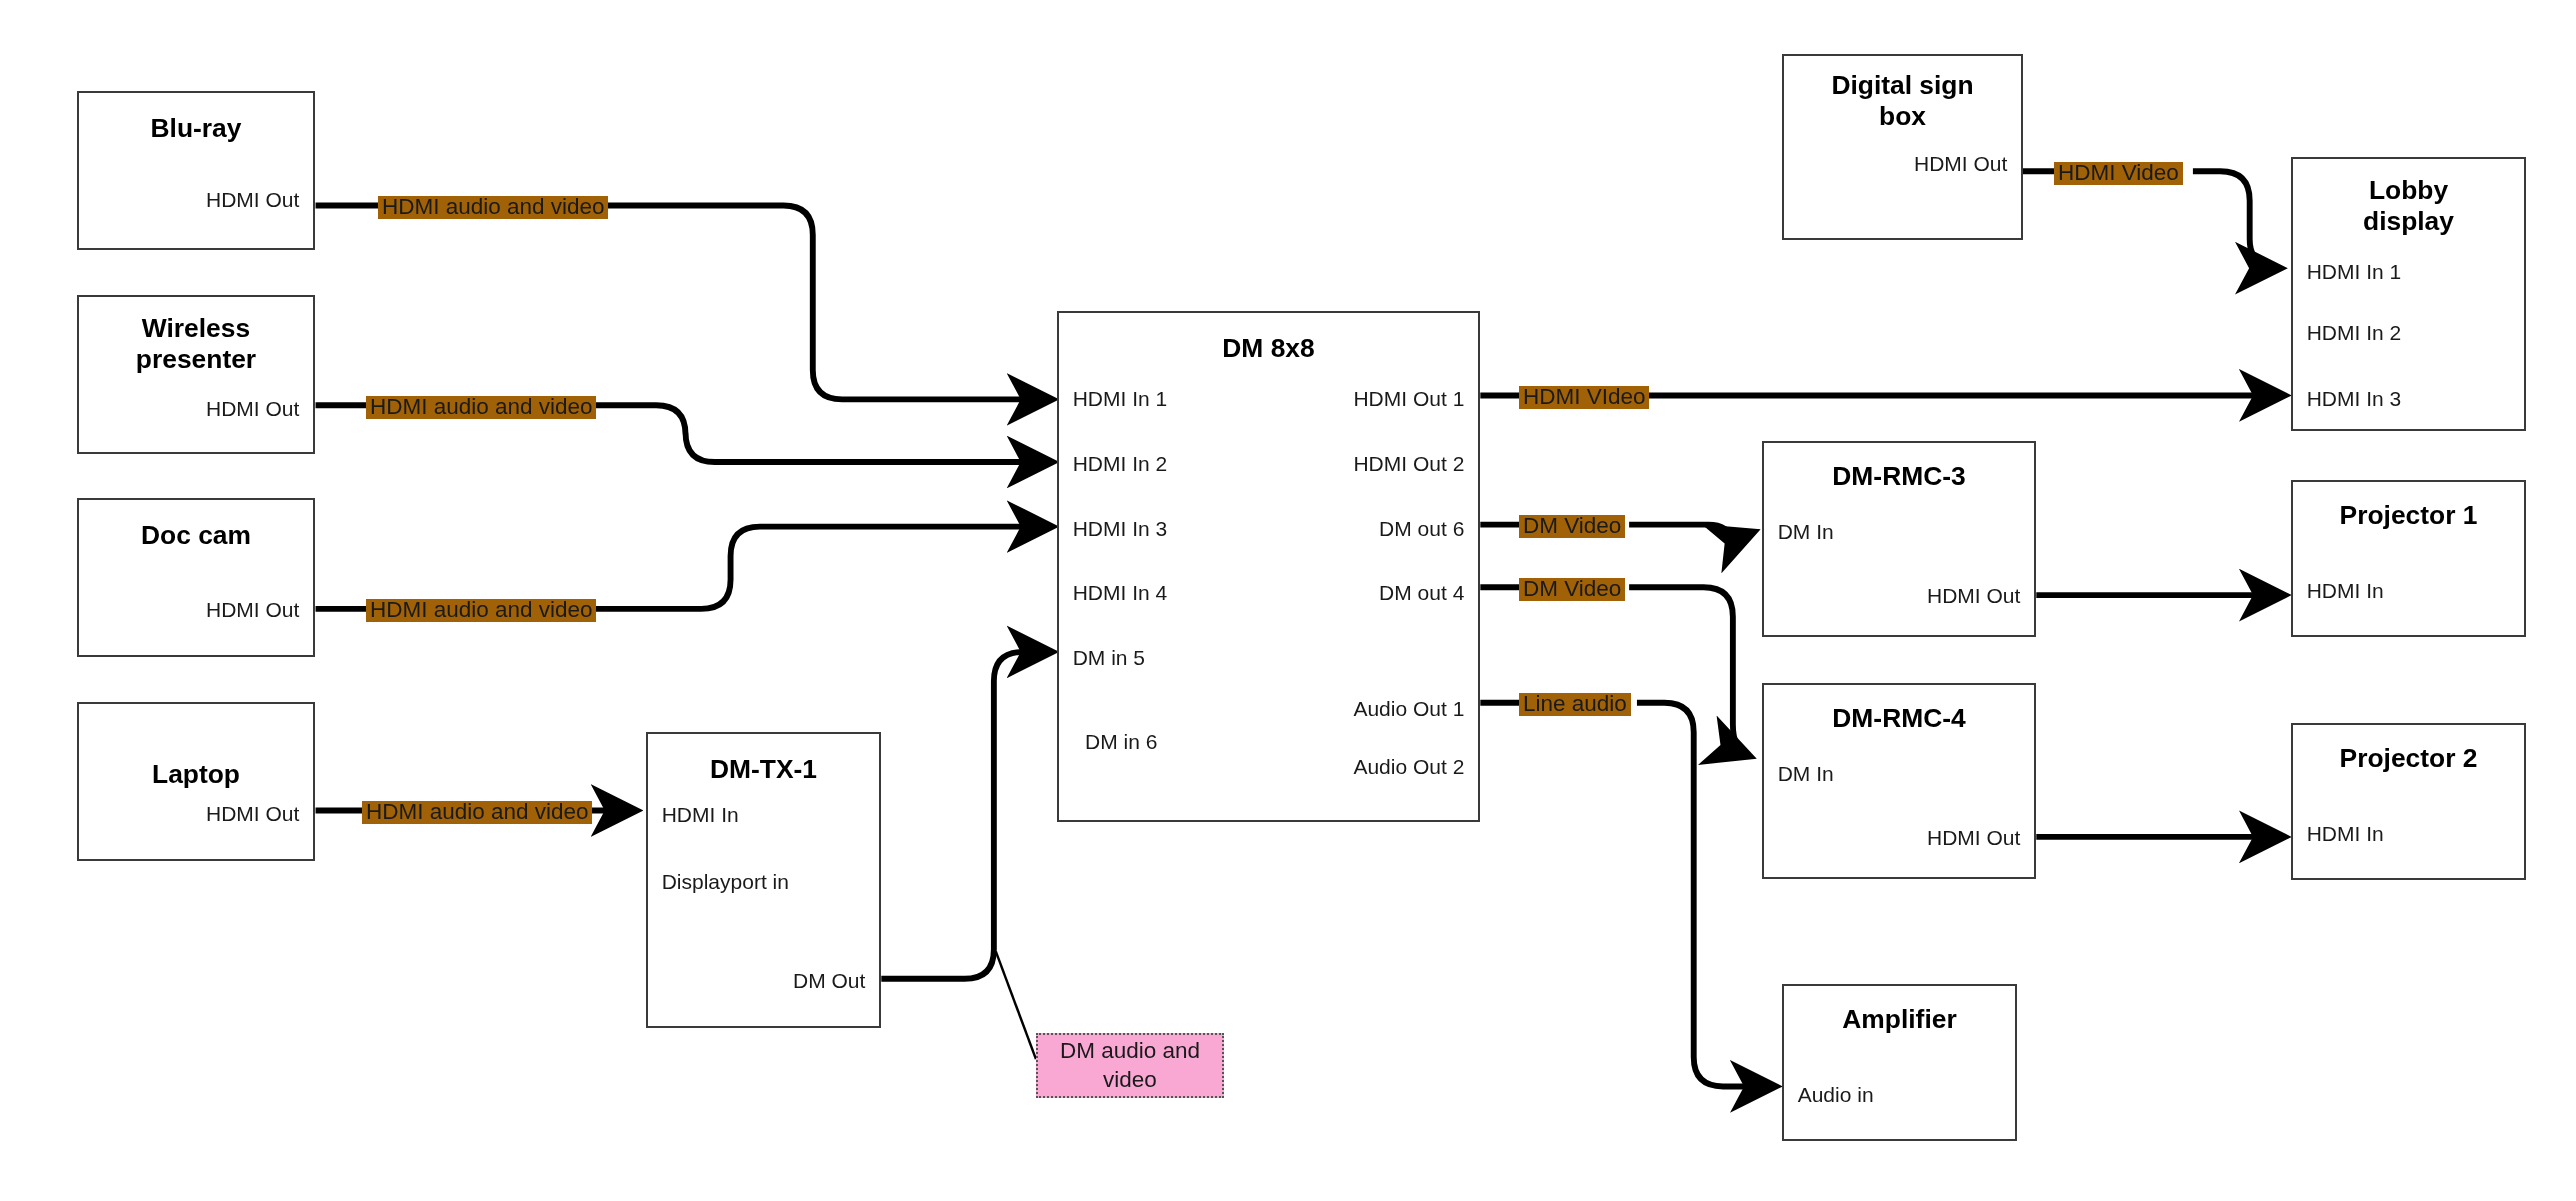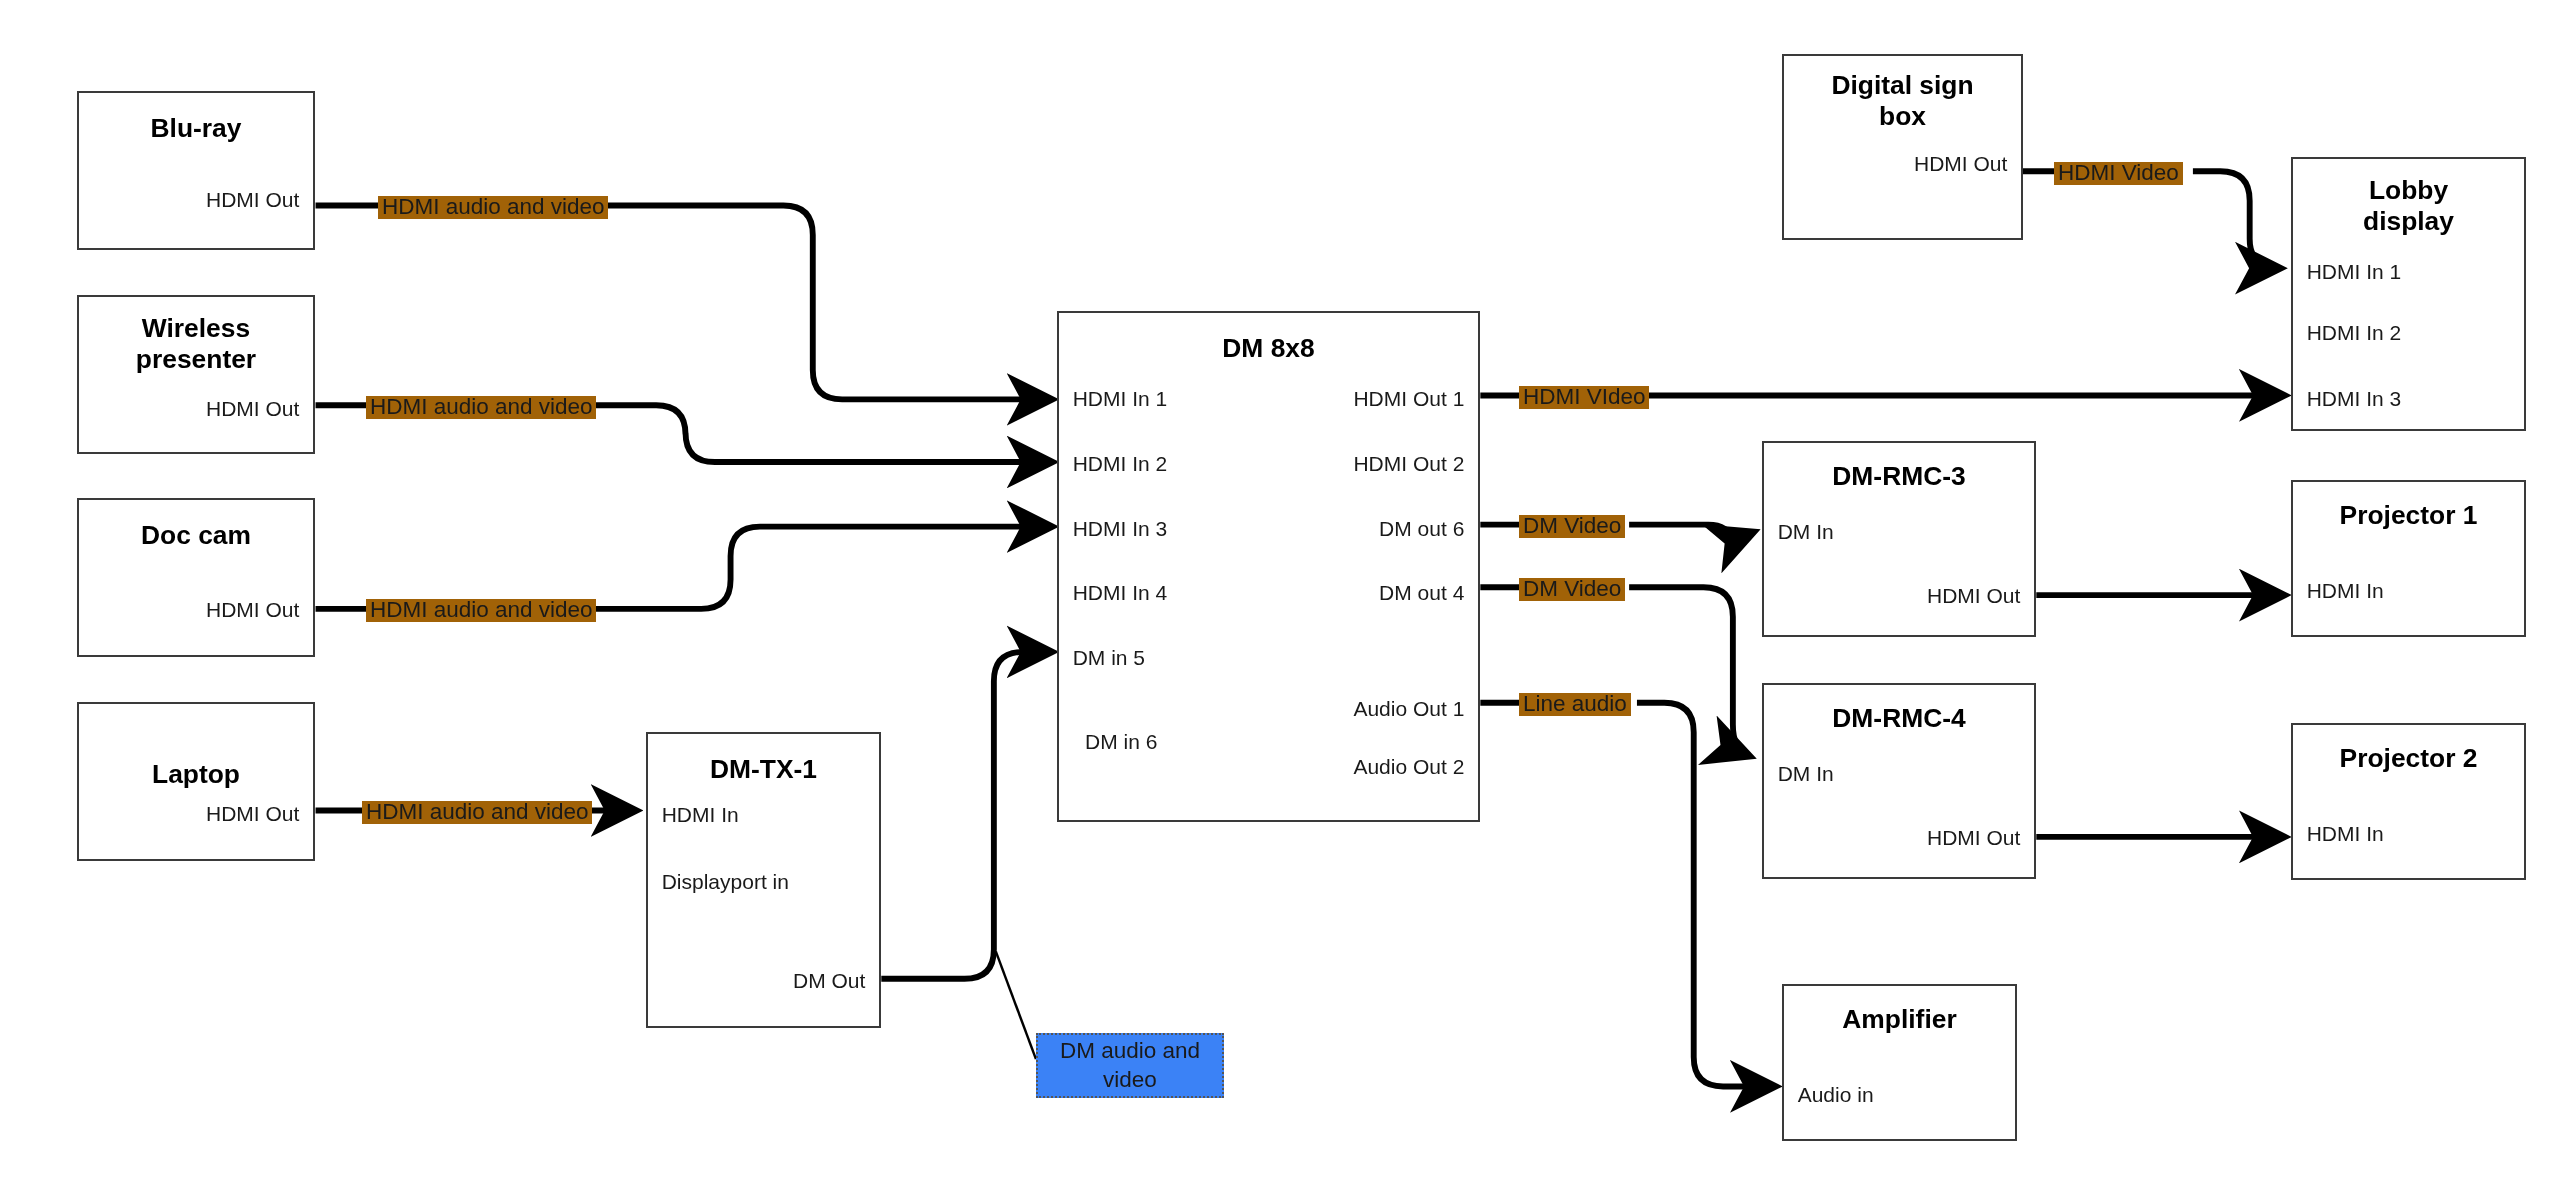--- a/index.html
+++ b/index.html
@@ -56,21 +56,21 @@
     color: #1a1a1a;
     white-space: nowrap;
     background: #a16207;
     line-height: 1;
     padding: 0 3.9px;
   }
   .annot {
     position: absolute;
     box-sizing: border-box;
     border: 2px dotted #555555;
-    background: #3b82f6;
+    background: #f9a8d4;
     font-size: 22.5px;
     color: #1a1a1a;
     text-align: center;
     line-height: 1.25;
     display: flex;
     align-items: center;
     justify-content: center;
     padding: 3.9px 7.8px;
   }
 </style>

